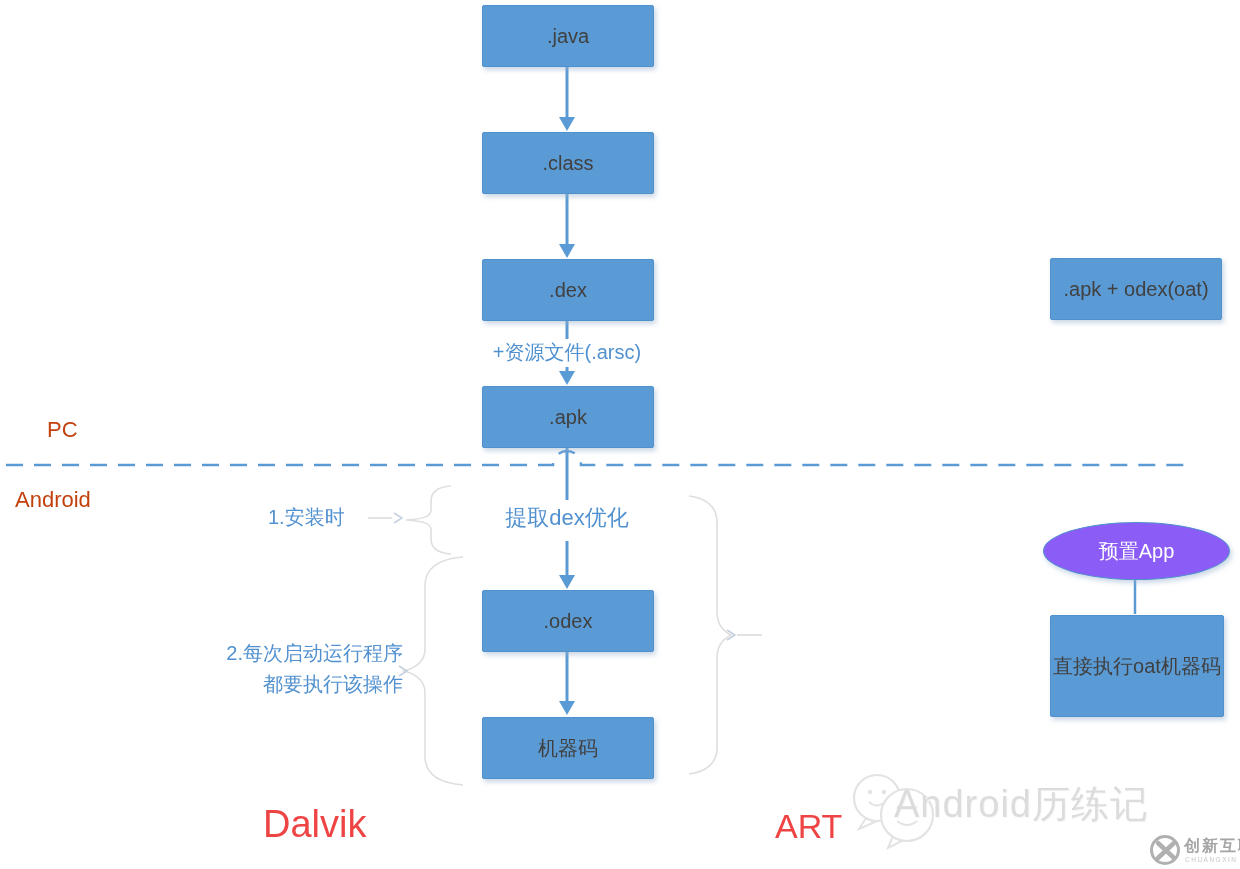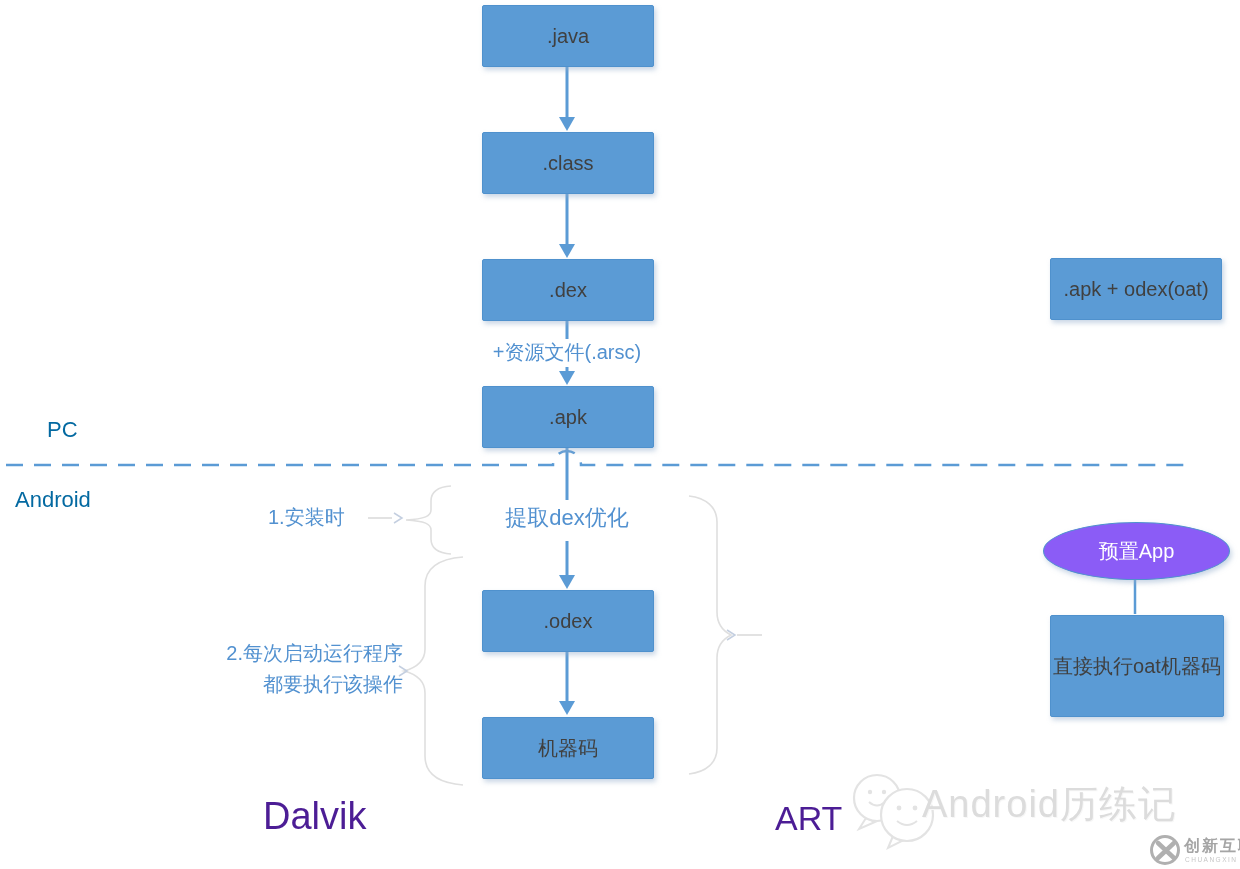--- a/index.html
+++ b/index.html
@@ -14,22 +14,22 @@
     color:#404040;display:flex;align-items:center;justify-content:center;
     font-size:20px;box-shadow:2px 3px 5px rgba(150,175,205,.5);text-align:center;
   }
   .ellipse{
     position:absolute;background:#8b5cf6;border:1px solid #4f91cd;border-radius:50%;
     color:#ffffff;display:flex;align-items:center;justify-content:center;
     font-size:20px;box-shadow:2px 3px 5px rgba(150,175,205,.5);
   }
   .lbl{position:absolute;color:#5291d0;white-space:nowrap;}
   .lbl-center{text-align:center;white-space:normal;}
-  .orange{color:#0369a1;}
-  .runtime{position:absolute;color:#4c1d95;white-space:nowrap;}
+  .orange{color:#c2410c;}
+  .runtime{position:absolute;color:#ef4444;white-space:nowrap;margin-top:8px;}
   .watermark-text{
     position:absolute;color:#dcdcdc;font-size:38px;white-space:nowrap;
     text-shadow:1px 1px 0 #f7f7f7;letter-spacing:1px;
   }
   .footer-name{position:absolute;color:#a5a5a5;font-size:16px;font-weight:bold;letter-spacing:2px;white-space:nowrap;}
   .footer-sub{position:absolute;color:#c6c6c6;font-size:6.5px;letter-spacing:1.5px;white-space:nowrap;}
   .oat-box{line-height:1.5;padding:0 0;}
 </style>
 </head>
 <body>
@@ -108,17 +108,17 @@
       <circle cx="61" cy="47" r="26" fill="#ffffff" stroke="#e3e3e3" stroke-width="2.2"></circle>
       <circle cx="53" cy="40" r="2.4" fill="#e3e3e3"></circle>
       <circle cx="69" cy="40" r="2.4" fill="#e3e3e3"></circle>
       <path d="M51 53 Q61 61 71 53" fill="none" stroke="#e3e3e3" stroke-width="2"></path>
     </g>
     <g transform="translate(1147,832)">
       <circle cx="18" cy="18" r="13.5" fill="none" stroke="#b0b0b0" stroke-width="3"></circle>
       <path d="M11 11 L27 26 M27 11 L11 26" stroke="#b0b0b0" stroke-width="4.5" stroke-linecap="round" fill="none"></path>
     </g>
   </svg>
-  <div class="watermark-text" style="left:922px;top:779px;">Android历练记</div>
+  <div class="watermark-text" style="left:894px;top:779px;">Android历练记</div>
   <div class="footer-name" style="left:1184px;top:836px;">创新互联</div>
   <div class="footer-sub" style="left:1185px;top:856px;">CHUANGXIN HULIAN</div>
 
 </div>
 
 </body></html>

